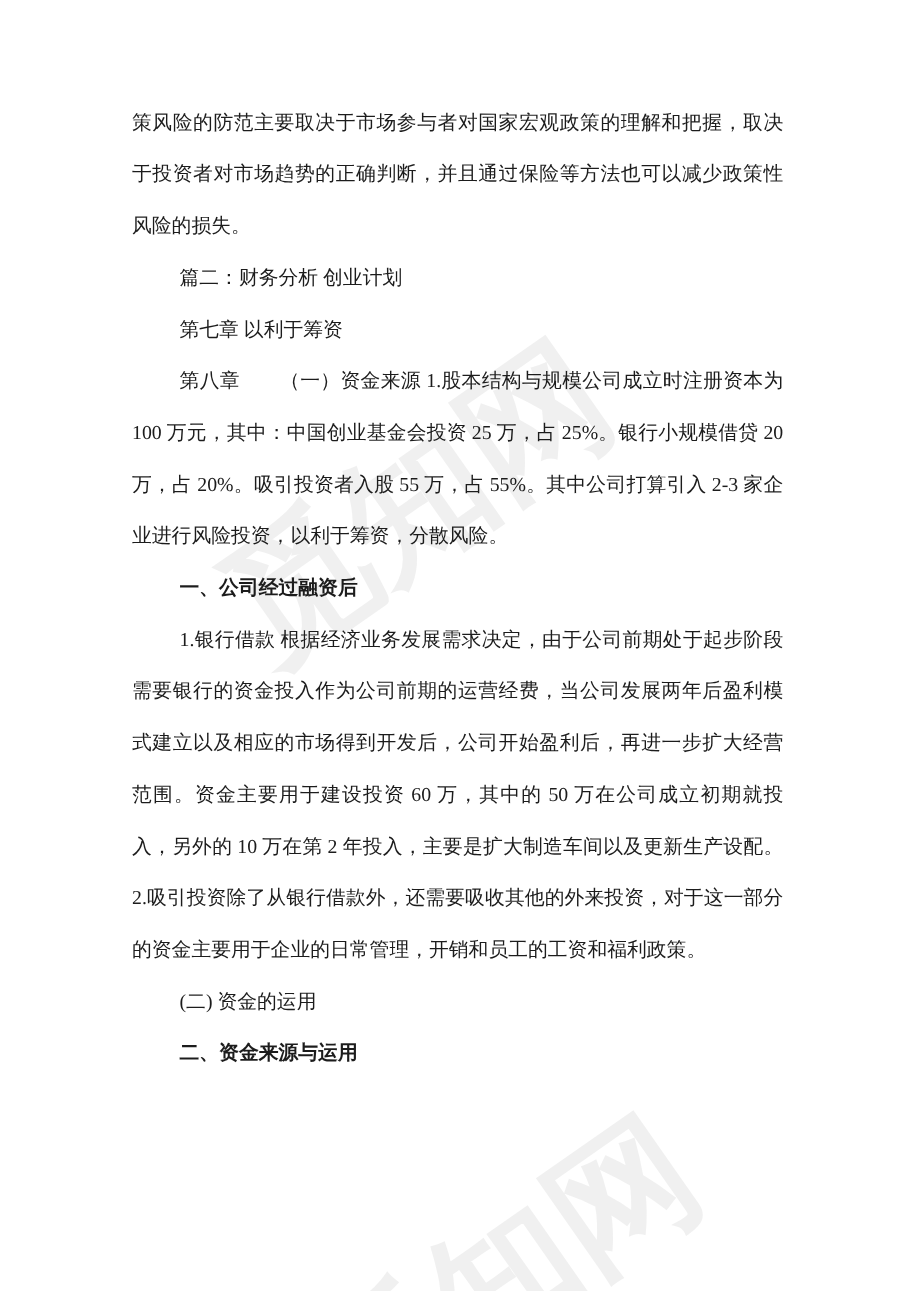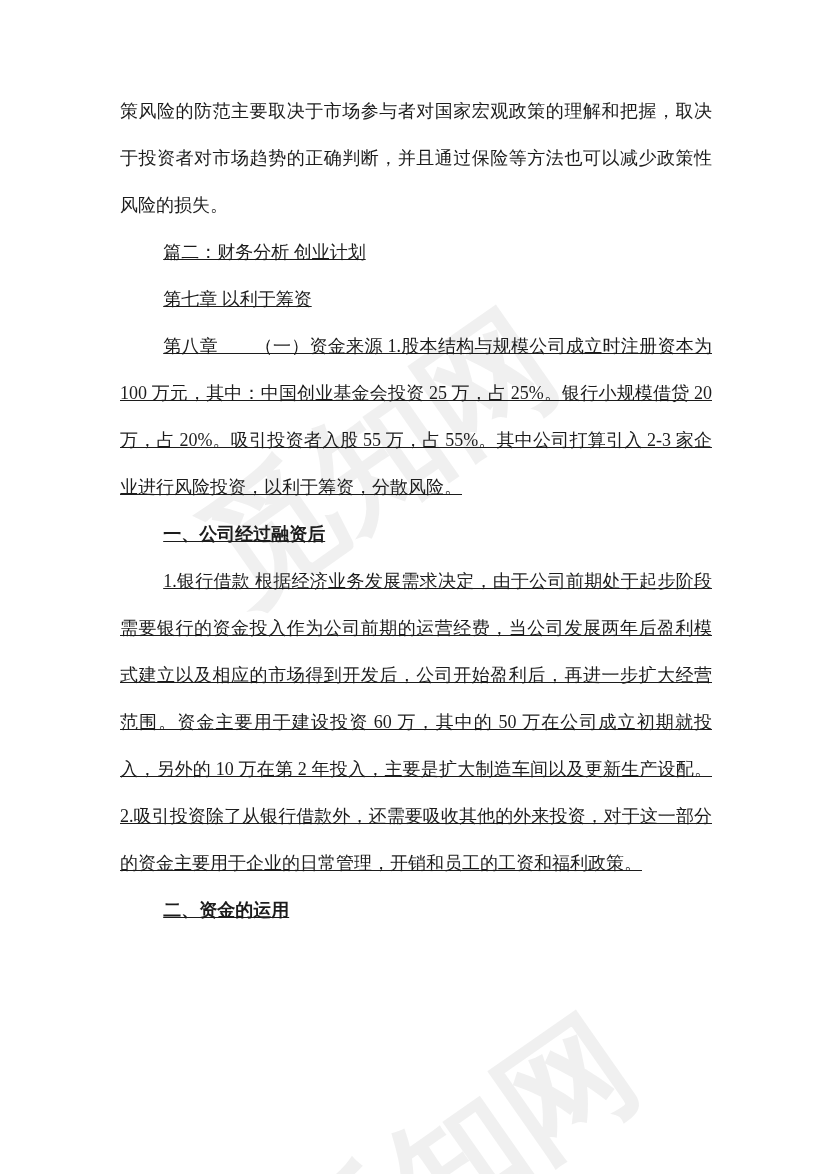--- a/index.html
+++ b/index.html
@@ -21,21 +21,21 @@
     z-index: 1;
     padding: 88px 118px 0 120px;
   }
   .content p {
     margin: 0;
     font-size: 18px;
     line-height: 47px;
     text-align: justify;
     word-break: break-all;
   }
-  .indent { text-indent: 2.4em; text-decoration: underline; }
+  .indent { text-indent: 2.4em; }
   .gap { margin-top: 15px; }
   .bold { font-weight: bold; }
   .watermark {
     position: absolute;
     z-index: 0;
     font-family: "DejaVu Sans", sans-serif;
     font-weight: bold;
     font-size: 130px;
     color: rgba(110, 110, 110, 0.10);
     transform: rotate(-35deg);
@@ -62,18 +62,19 @@
     <p class="indent gap">篇二：财务分析 创业计划</p>
 
     <p class="indent gap">第七章 以利于筹资</p>
 
     <p class="indent">第八章　　（一）资金来源 1.股本结构与规模公司成立时注册资本为 100 万元，其中：中国创业基金会投资 25 万，占 25%。银行小规模借贷 20 万，占 20%。吸引投资者入股 55 万，占 55%。其中公司打算引入 2-3 家企业进行风险投资，以利于筹资，分散风险。</p>
 
     <p class="indent gap bold">一、公司经过融资后</p>
 
     <p class="indent gap">1.银行借款 根据经济业务发展需求决定，由于公司前期处于起步阶段需要银行的资金投入作为公司前期的运营经费，当公司发展两年后盈利模式建立以及相应的市场得到开发后，公司开始盈利后，再进一步扩大经营范围。资金主要用于建设投资 60 万，其中的 50 万在公司成立初期就投入，另外的 10 万在第 2 年投入，主要是扩大制造车间以及更新生产设配。 2.吸引投资除了从银行借款外，还需要吸收其他的外来投资，对于这一部分的资金主要用于企业的日常管理，开销和员工的工资和福利政策。</p>
 
+    <p class="indent gap">(二) 资金的运用</p>
 
 
-    <p class="indent gap bold">二、资金的运用</p>
+    <p class="indent gap bold">二、资金来源与运用</p>
 
   </div>
 </div>
 
 </body></html>

